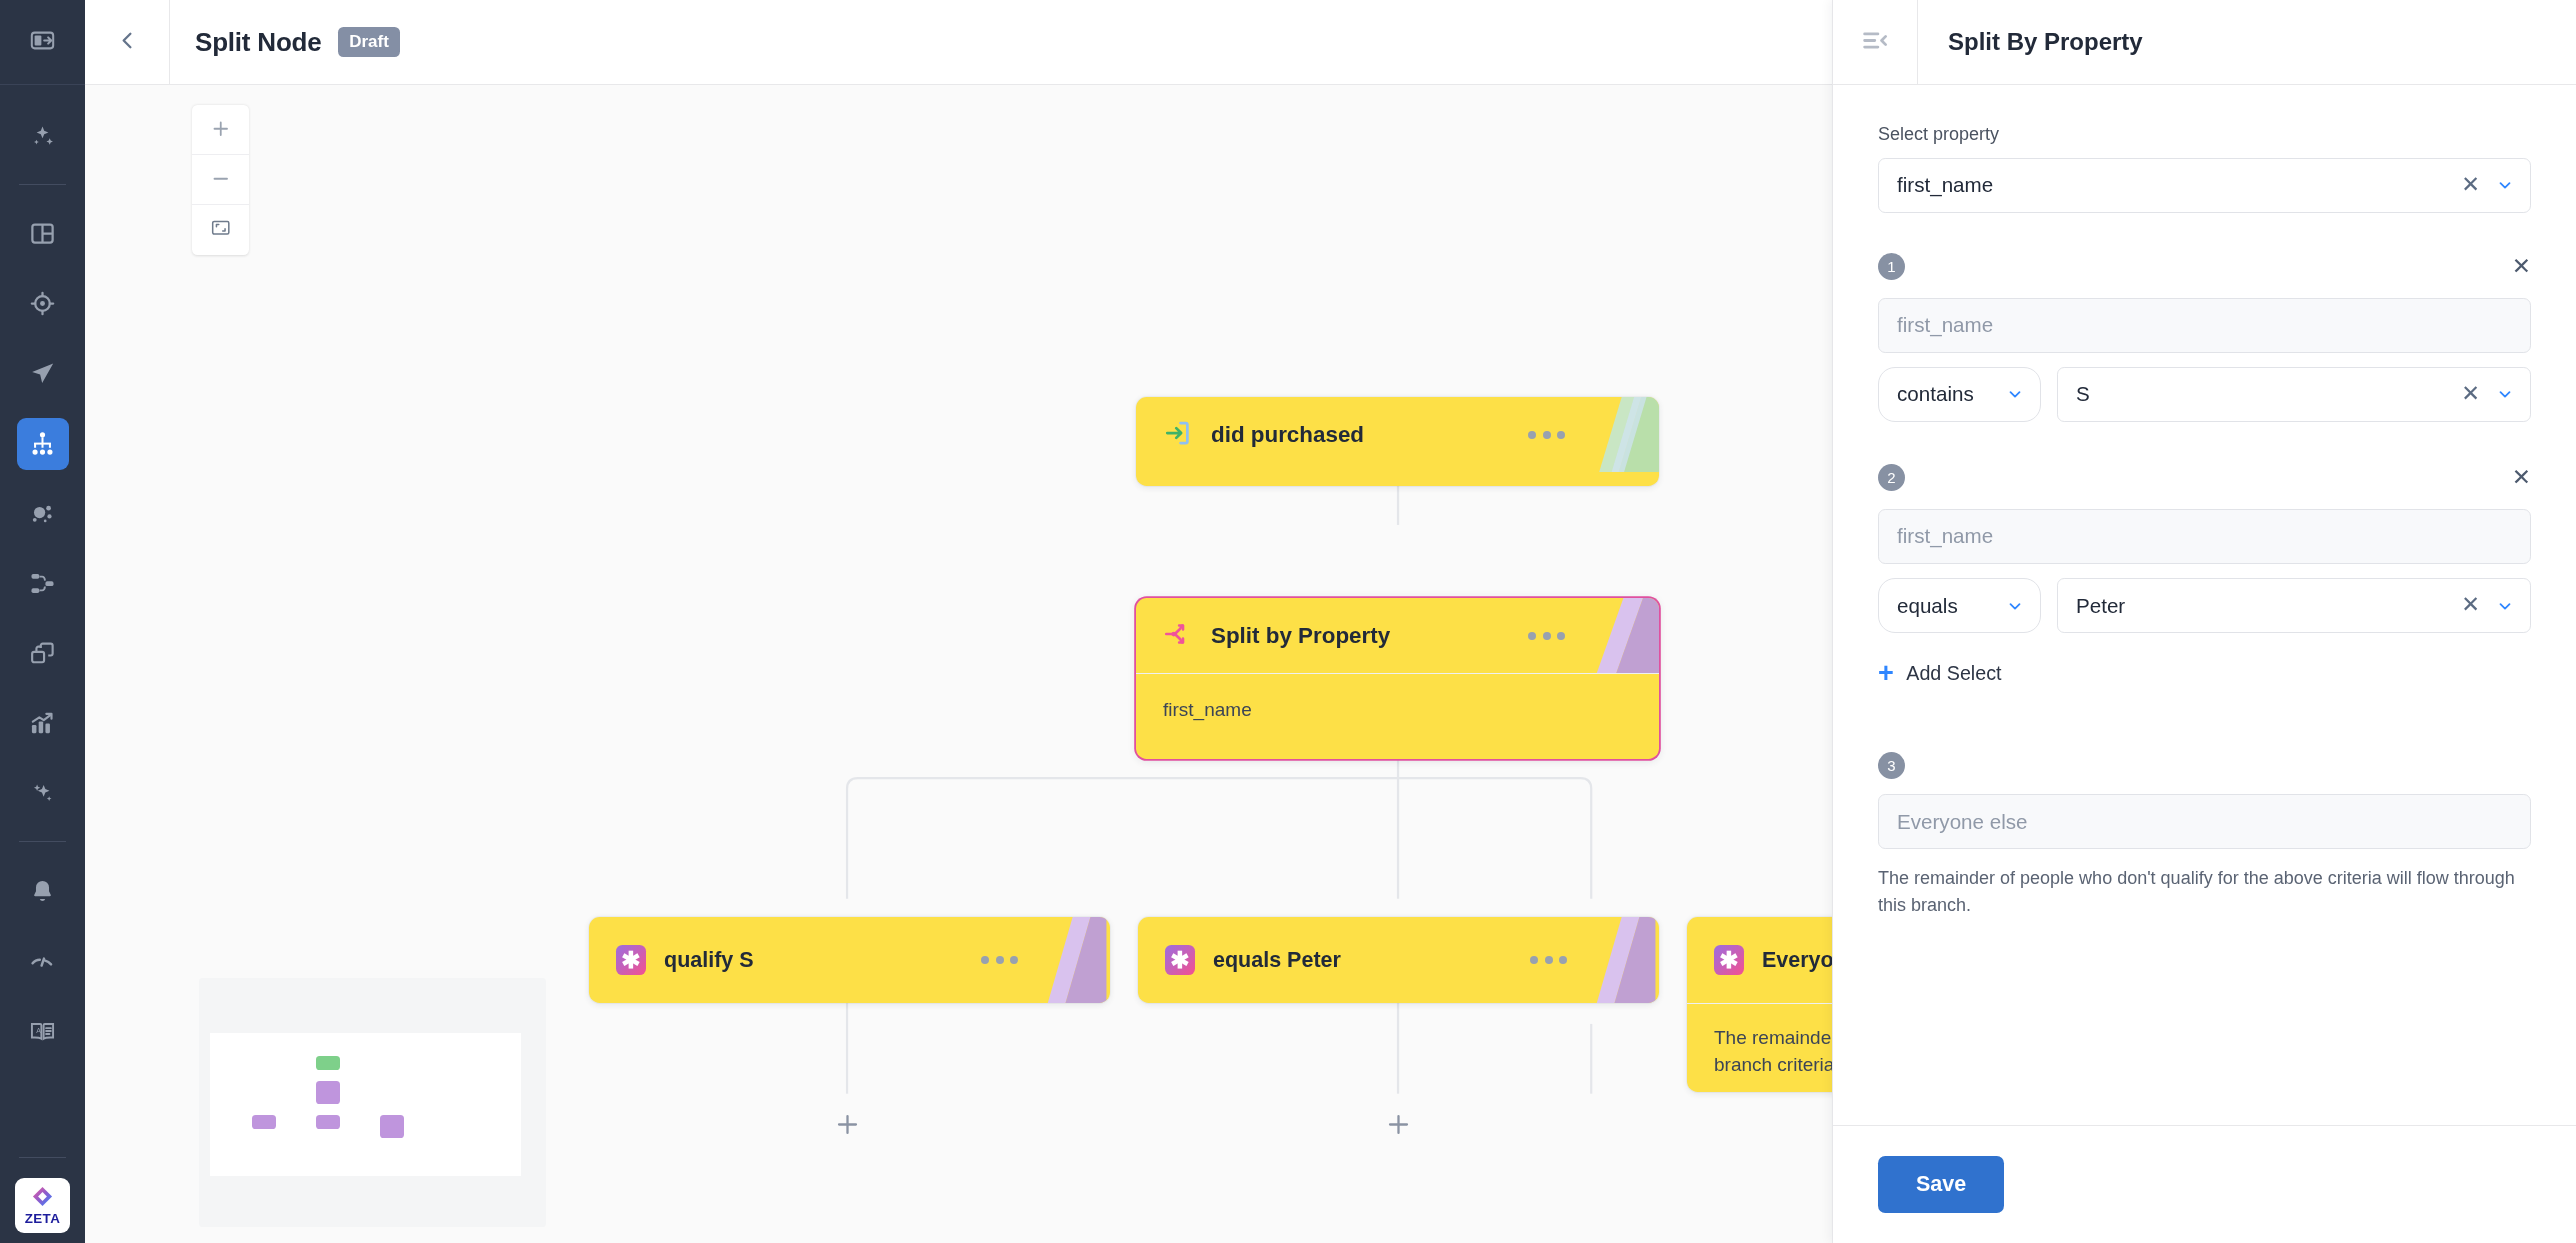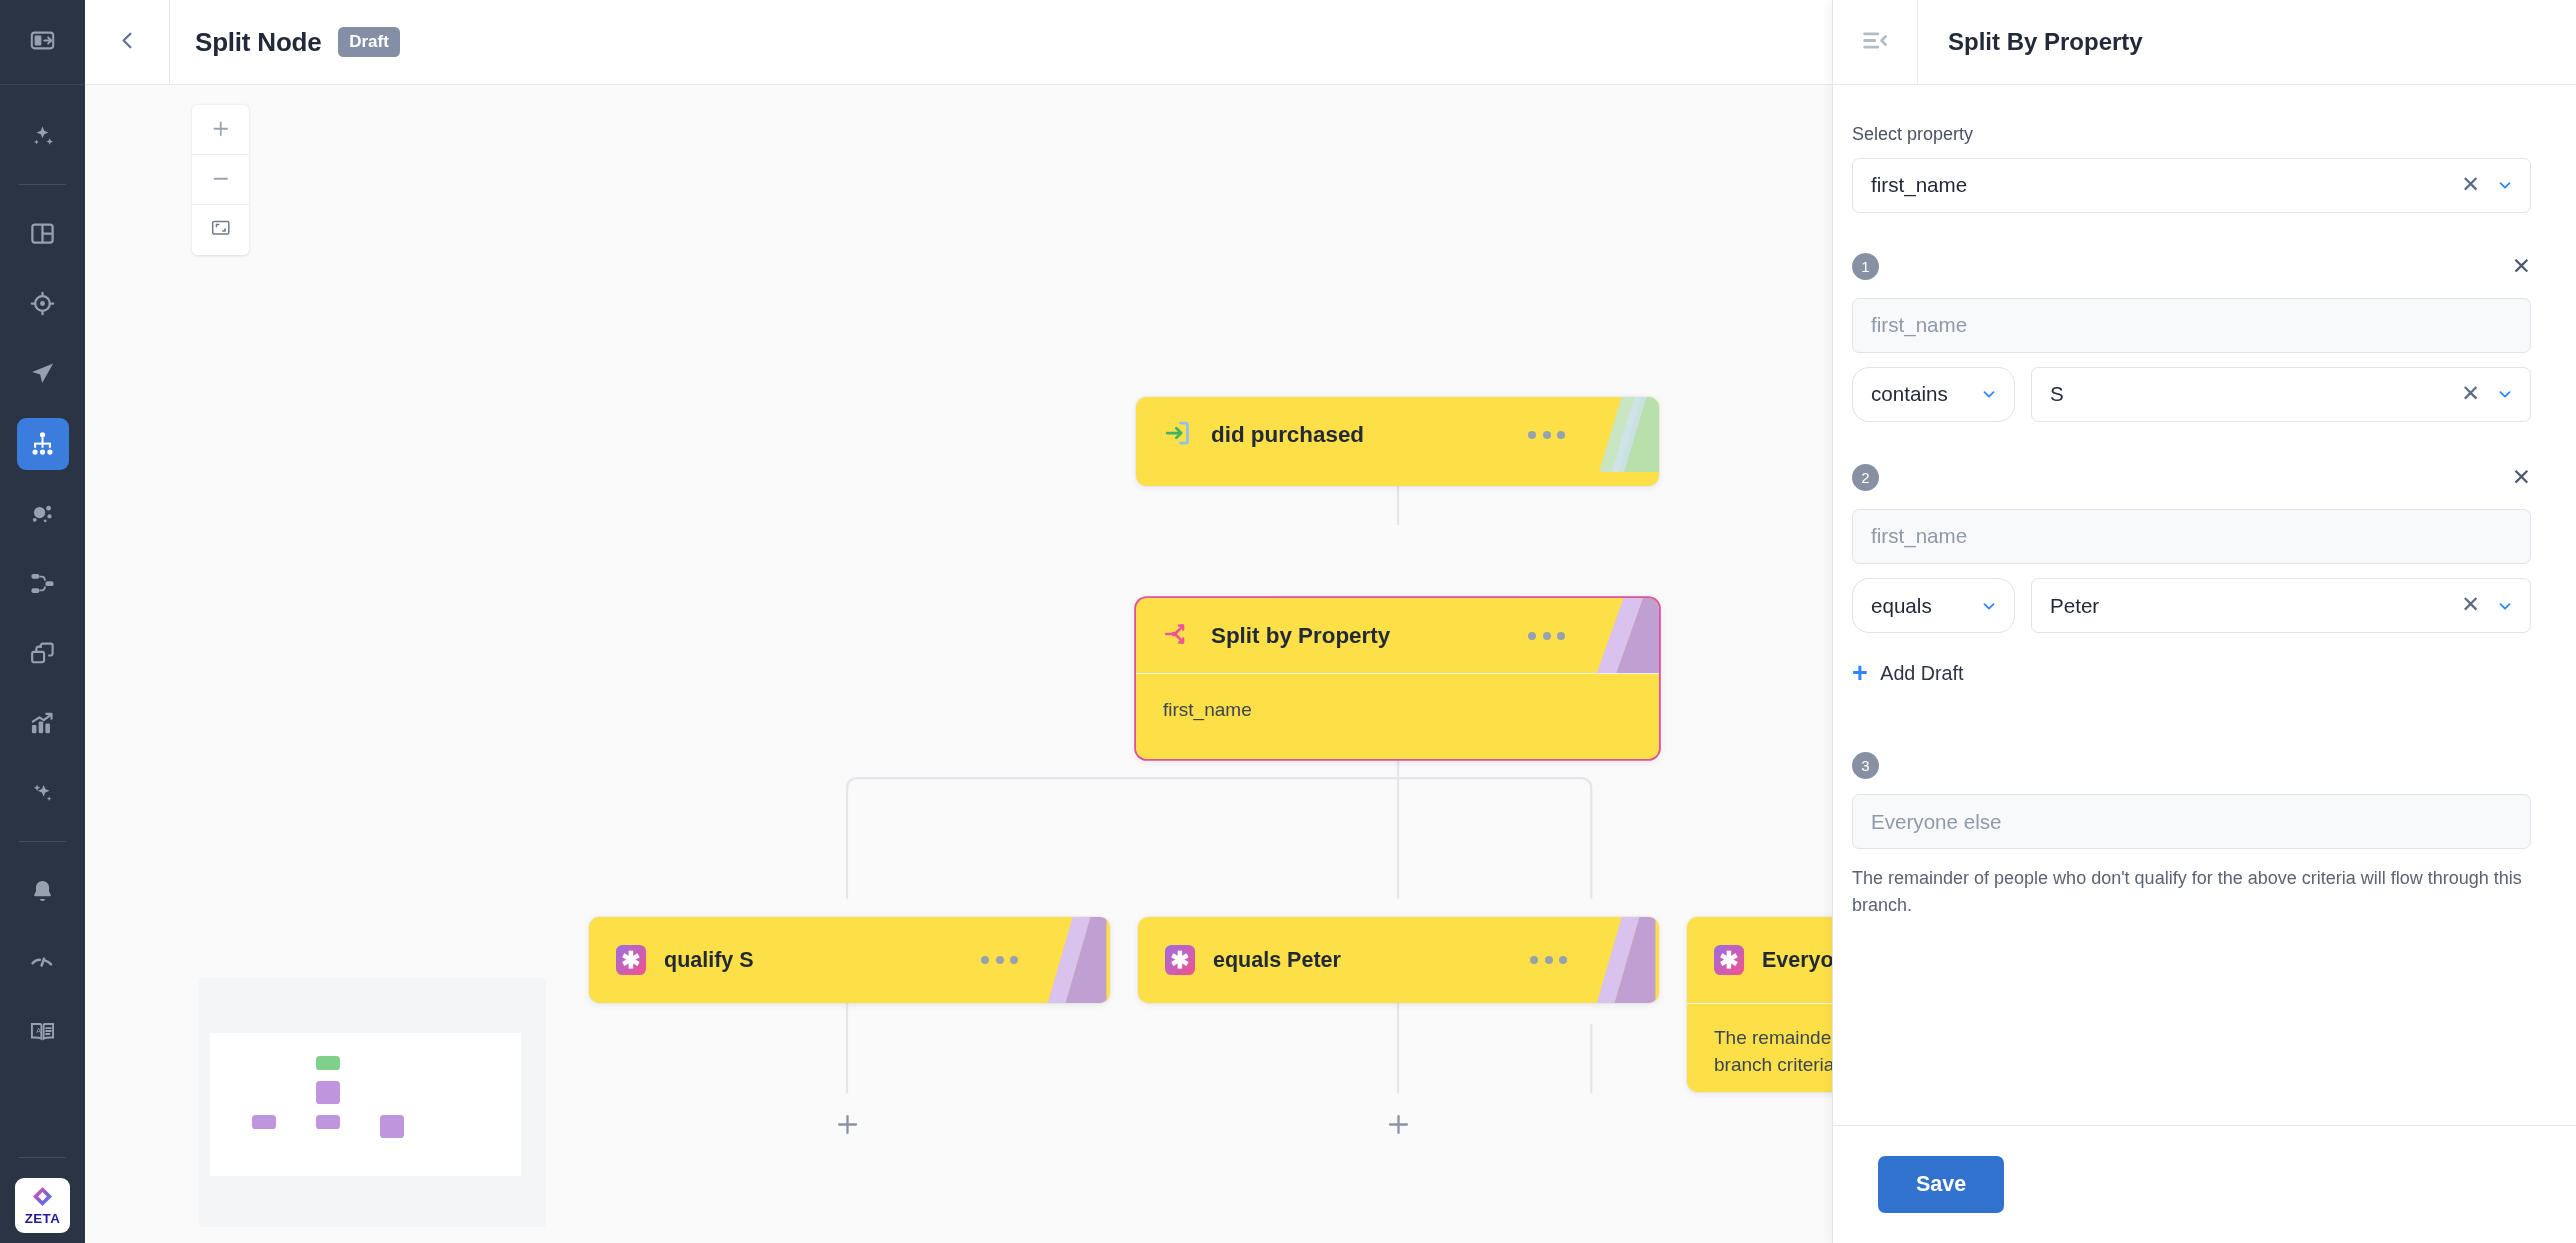--- a/index.html
+++ b/index.html
@@ -129,21 +129,21 @@
   .panel-head {
     height: 85px; flex: 0 0 85px; display: flex; align-items: center;
     border-bottom: 0.9px solid #e8e8ea;
   }
   .panel-toggle {
     width: 85px; height: 85px; display: flex; align-items: center; justify-content: center;
     border-right: 0.9px solid #e8e8ea; cursor: pointer;
   }
   .panel-title { font-size: 24px; font-weight: 700; color: #222a39; padding-left: 30px; }
 
-  .panel-body { flex: 1 1 auto; overflow: hidden; padding: 39px 45px 0 19px; }
+  .panel-body { flex: 1 1 auto; overflow: hidden; padding: 39px 45px 0 45px; }
   .field-label { font-size: 18px; color: #4b5361; margin-bottom: 12.5px; }
 
   .ctrl {
     height: 55px; border: 0.9px solid #e1e3e8; border-radius: 7.2px; background: #fff;
     display: flex; align-items: center; padding: 0 16px 0 18px;
     font-size: 20.6px; color: #222a39; cursor: pointer;
   }
   .ctrl .val { flex: 1 1 auto; white-space: nowrap; overflow: hidden; }
   .ctrl.readonly { background: #f8f9fb; color: #9099a8; cursor: default; }
   .ctrl .adorn { display: flex; align-items: center; gap: 16px; flex: 0 0 auto; }
@@ -627,21 +627,21 @@
                       <path d="M6 9.5l6 6 6-6"></path>
                     </svg>
                 </span>
               </span>
             </div>
           </div>
         </div>
 
         <div class="add-split">
           <span class="pl">+</span>
-          <span>Add Draft</span>
+          <span>Add Select</span>
         </div>
 
         <div class="split-block" style="margin-top:63px;">
           <div class="split-head" style="margin-bottom:14.3px;">
             <span class="idx-badge">3</span>
           </div>
           <div class="ctrl readonly">
             <span class="val">Everyone else</span>
           </div>
           <div class="helper-text">The remainder of people who don't qualify for the above criteria will flow through this branch.</div>

